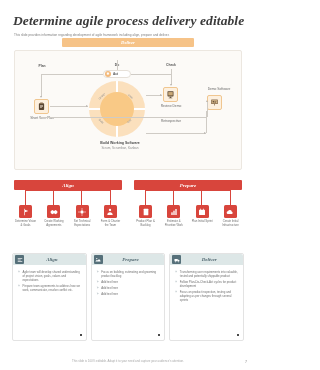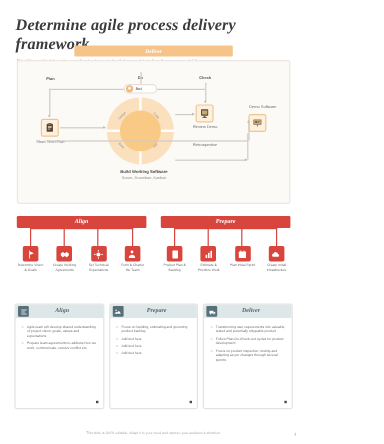--- a/index.html
+++ b/index.html
@@ -244,21 +244,21 @@
   .pageno {
     position: absolute;
     right: 9px; bottom: 6px;
     font-size: 3.6px;
     color: #8a8a8a;
   }
 </style>
 </head>
 <body>
 
-<div class="slide-title">Determine agile process delivery framework</div>
+<div class="slide-title">Determine agile process delivery editable</div>
 <div class="slide-sub">This slide provides information regarding development of agile framework including align, prepare and deliver.</div>
 
 <div class="deliver-band">
   <span>Deliver</span>
 </div>
 
 <div class="diagram">
 
   <div class="dlabel" style="left:14px; top:13px; width:26px;">Plan</div>
   <div class="tile" style="left:19px; top:48px;">

